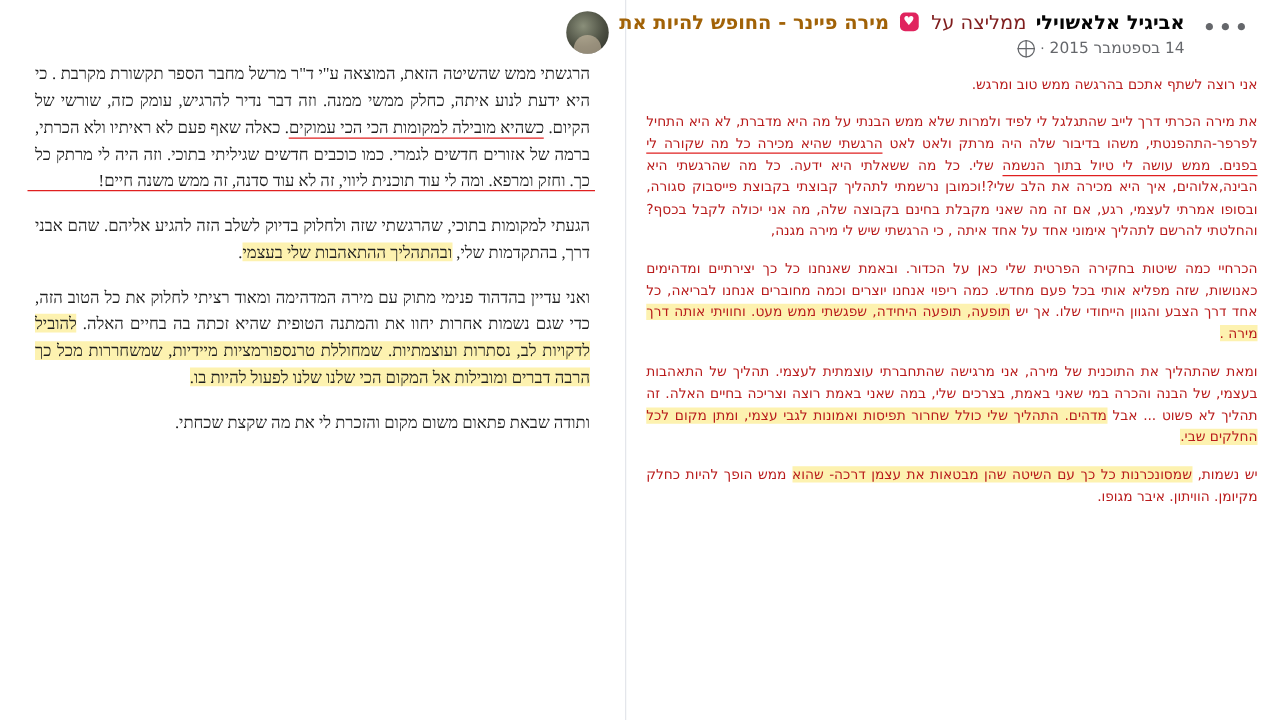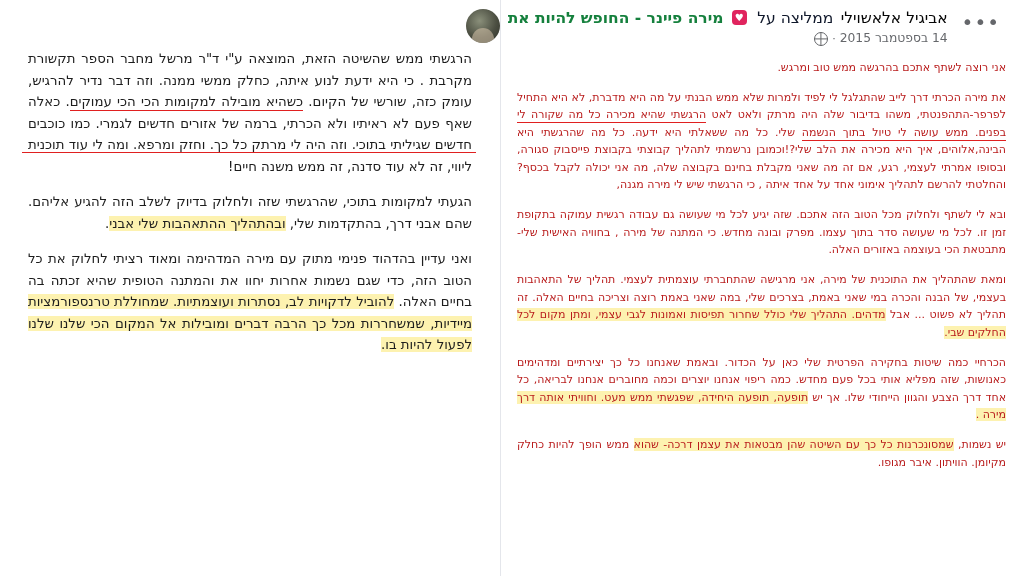--- a/index.html
+++ b/index.html
@@ -24,20 +24,21 @@
 
   
   .left-col {
     width: 500px;
     height: 576px;
     box-sizing: border-box;
     padding: 48px 28px 10px 28px;
     direction: rtl;
     text-align: right;
     position: relative;
+    font-family: Liberation Serif, serif;
   }
   .left-col p {
     margin: 0 0 14px 0;
     font-size: 13.3px;
     line-height: 1.62;
     color: #1d1d1d;
     text-align: justify;
     text-justify: inter-word;
   }
   .left-col p:last-child { margin-bottom: 0; }
@@ -91,31 +92,31 @@
     line-height: 1.25;
   }
   .title-line {
     font-size: 15.5px;
     font-weight: 700;
     color: #050505;
     white-space: nowrap;
     overflow: hidden;
   }
   .title-line .author {
-    font-weight: 400;
+    font-weight: 700;
     color: #050505;
   }
   .title-line .sep {
     font-weight: 400;
-    color: #0f172a;
+    color: #7f1d1d;
     padding: 0 2px;
   }
   .title-line .group {
     font-weight: 700;
-    color: #15803d;
+    color: #a16207;
   }
   .badge-heart {
     display: inline-block;
     width: 15px;
     height: 15px;
     background: #e0245e;
     border-radius: 4px;
     position: relative;
     vertical-align: -2px;
     margin: 0 3px;
@@ -220,28 +221,31 @@
   <div class="left-col">
 
     <div class="rule-red left-long"></div>
 
     <p>
       <span>הרגשתי ממש שהשיטה הזאת, המוצאה ע"י ד"ר מרשל מחבר הספר תקשורת מקרבת . כי היא ידעת לנוע איתה, כחלק ממשי ממנה. וזה דבר נדיר להרגיש, עומק כזה, שורשי של הקיום. </span><span class="ul-red">כשהיא מובילה למקומות הכי הכי עמוקים</span><span>. כאלה שאף פעם לא ראיתיו ולא הכרתי, ברמה של אזורים חדשים לגמרי. כמו כוכבים חדשים שגיליתי בתוכי. וזה היה לי מרתק כל כך. וחזק ומרפא. ומה לי עוד תוכנית ליווי, זה לא עוד סדנה, זה ממש משנה חיים!</span>
     </p>
 
 
     <p>
-      <span>הגעתי למקומות בתוכי, שהרגשתי שזה ולחלוק בדיוק לשלב הזה להגיע אליהם. שהם אבני דרך, בהתקדמות שלי, </span><span class="hl">ובהתהליך ההתאהבות שלי אבני</span><span>.</span>
+      <span>הגעתי למקומות בתוכי, שהרגשתי שזה ולחלוק בדיוק לשלב הזה להגיע אליהם. שהם אבני דרך, בהתקדמות שלי, </span><span class="hl">ובהתהליך ההתאהבות שלי בעצמי</span><span>.</span>
     </p>
 
     <p>
       <span>ואני עדיין בהדהוד פנימי מתוק עם מירה המדהימה  ומאוד רציתי לחלוק את כל הטוב הזה, כדי שגם נשמות אחרות יחוו את והמתנה הטופית שהיא זכתה בה בחיים האלה. </span><span class="hl">להוביל לדקויות לב, נסתרות ועוצמתיות. שמחוללת טרנספורמציות מיידיות, שמשחררות מכל כך הרבה דברים ומובילות אל המקום הכי שלנו שלנו לפעול להיות בו.</span>
     </p>
 
 
+    <p>
+      <span>ותודה שבאת פתאום משום מקום והזכרת לי את מה שקצת שכחתי.</span>
+    </p>
   </div>
 
   <div class="right-col">
 
     <div class="post-header">
       <div class="avatar"></div>
 
       <div class="header-text">
         <div class="title-line">
           <span class="author">אביגיל אלאשוילי</span>
@@ -261,30 +265,27 @@
 
     <div class="post-body">
       <p>
         <span>אני רוצה לשתף אתכם בהרגשה ממש טוב ומרגש.</span>
       </p>
 
       <p>
         <span>את מירה הכרתי דרך לייב שהתגלגל לי לפיד ולמרות שלא ממש הבנתי על מה היא מדברת, לא היא התחיל לפרפר-התהפנטתי, משהו בדיבור שלה היה מרתק ולאט לאט </span><span class="ul-red">הרגשתי שהיא מכירה כל מה שקורה לי בפנים. ממש עושה לי טיול בתוך הנשמה</span><span> שלי. כל מה ששאלתי היא ידעה. כל מה שהרגשתי היא הבינה,אלוהים, איך היא מכירה את הלב שלי?!וכמובן נרשמתי לתהליך קבוצתי בקבוצת פייסבוק סגורה, ובסופו אמרתי לעצמי, רגע, אם זה מה שאני מקבלת בחינם בקבוצה שלה, מה אני יכולה לקבל בכסף? והחלטתי להרשם לתהליך אימוני אחד על אחד איתה , כי הרגשתי שיש לי מירה מגנה,</span>
       </p>
 
-      <p>
-        <span>ובא לי לשתף ולחלוק מכל הטוב הזה אתכם. שזה יגיע לכל מי שעושה גם עבודה רגשית עמוקה בתקופת זמן זו. לכל מי שעושה סדר בתוך עצמו. מפרק ובונה מחדש. כי המתנה של מירה , בחוויה האישית שלי- מתבטאת הכי בעוצמה באזורים האלה.</span>
+
+      <p>
+        <span>הכרחיי כמה שיטות בחקירה הפרטית שלי כאן על הכדור. ובאמת שאנחנו כל כך יצירתיים ומדהימים כאנושות, שזה מפליא אותי בכל פעם מחדש. כמה ריפוי אנחנו יוצרים וכמה מחוברים אנחנו לבריאה, כל אחד דרך הצבע והגוון הייחודי שלו. אך יש </span><span class="hl">תופעה, תופעה היחידה, שפגשתי ממש מעט. וחוויתי אותה דרך מירה .</span>
       </p>
 
       <p>
         <span>ומאת שהתהליך את התוכנית של מירה, אני מרגישה שהתחברתי עוצמתית לעצמי. תהליך של התאהבות בעצמי, של הבנה והכרה במי שאני באמת, בצרכים שלי, במה שאני באמת רוצה וצריכה בחיים האלה. זה תהליך לא פשוט ... אבל </span><span class="hl">מדהים. התהליך שלי כולל שחרור תפיסות ואמונות לגבי עצמי, ומתן מקום לכל החלקים שבי.</span>
-      </p>
-
-      <p>
-        <span>הכרחיי כמה שיטות בחקירה הפרטית שלי כאן על הכדור. ובאמת שאנחנו כל כך יצירתיים ומדהימים כאנושות, שזה מפליא אותי בכל פעם מחדש. כמה ריפוי אנחנו יוצרים וכמה מחוברים אנחנו לבריאה, כל אחד דרך הצבע והגוון הייחודי שלו. אך יש </span><span class="hl">תופעה, תופעה היחידה, שפגשתי ממש מעט. וחוויתי אותה דרך מירה .</span>
       </p>
 
       <p>
         <span>יש נשמות, </span><span class="hl">שמסונכרנות כל כך עם השיטה שהן מבטאות את עצמן דרכה- שהוא</span><span> ממש הופך להיות כחלק מקיומן. הוויתון. איבר מגופו.</span>
       </p>
     </div>
   </div>
 </div>
 
 </body></html>

